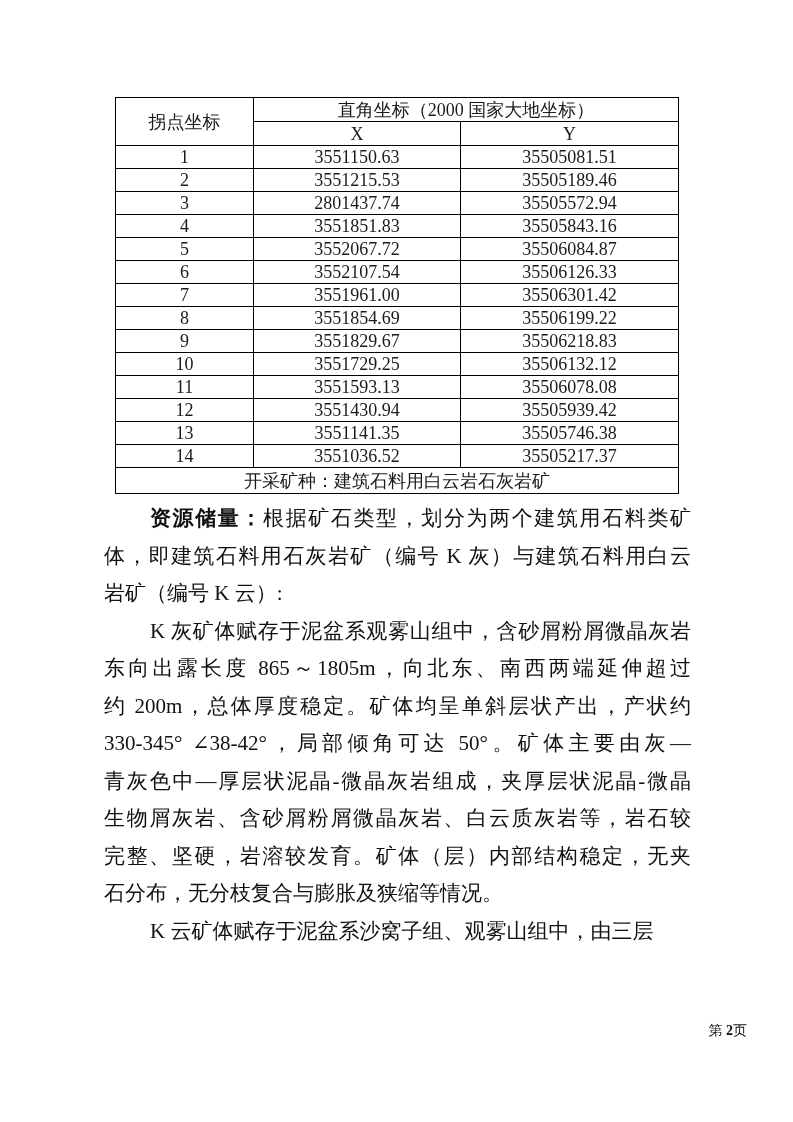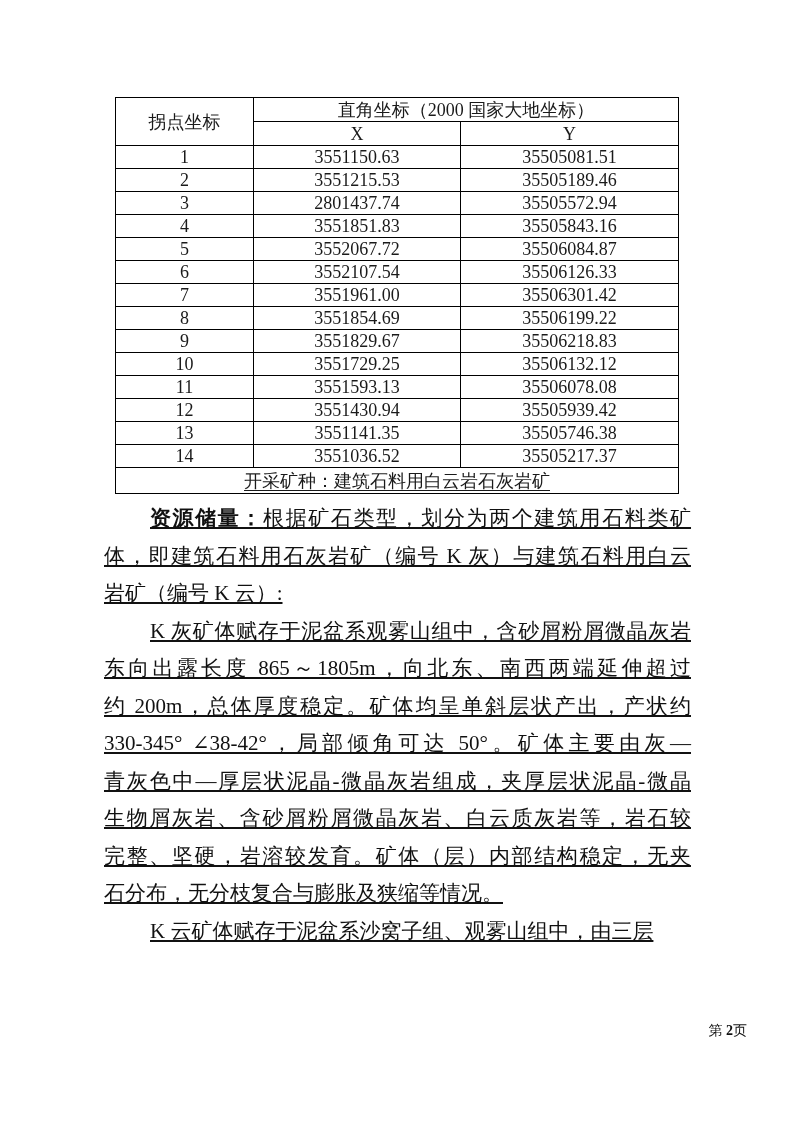--- a/index.html
+++ b/index.html
@@ -29,37 +29,36 @@
     text-align: center;
     vertical-align: middle;
     padding: 0 2px;
     height: 23px;
     line-height: 22px;
     overflow: hidden;
     white-space: nowrap;
   }
   .coord-table thead td { height: 24px; }
   .coord-table tfoot td { height: 26px; }
-  .underline { text-decoration: underline; text-underline-offset: 3px; }
+  .underline { text-underline-offset: 3px; }
   
   .doc-body {
     position: absolute;
     left: 104px;
     top: 500px;
     width: 587px;
     font-size: 21px;
     color: #111111;
   }
   .text-line {
     height: 37.5px;
     line-height: 37.5px;
     text-align: justify;
     text-align-last: justify;
     white-space: nowrap;
-    text-decoration: underline;
   }
   .text-line.last-line {
     text-align-last: left;
     white-space: normal;
   }
   .text-line.first-line { text-indent: 46px; }
   .bold { font-weight: bold; }
   
   .page-footer {
     position: absolute;

